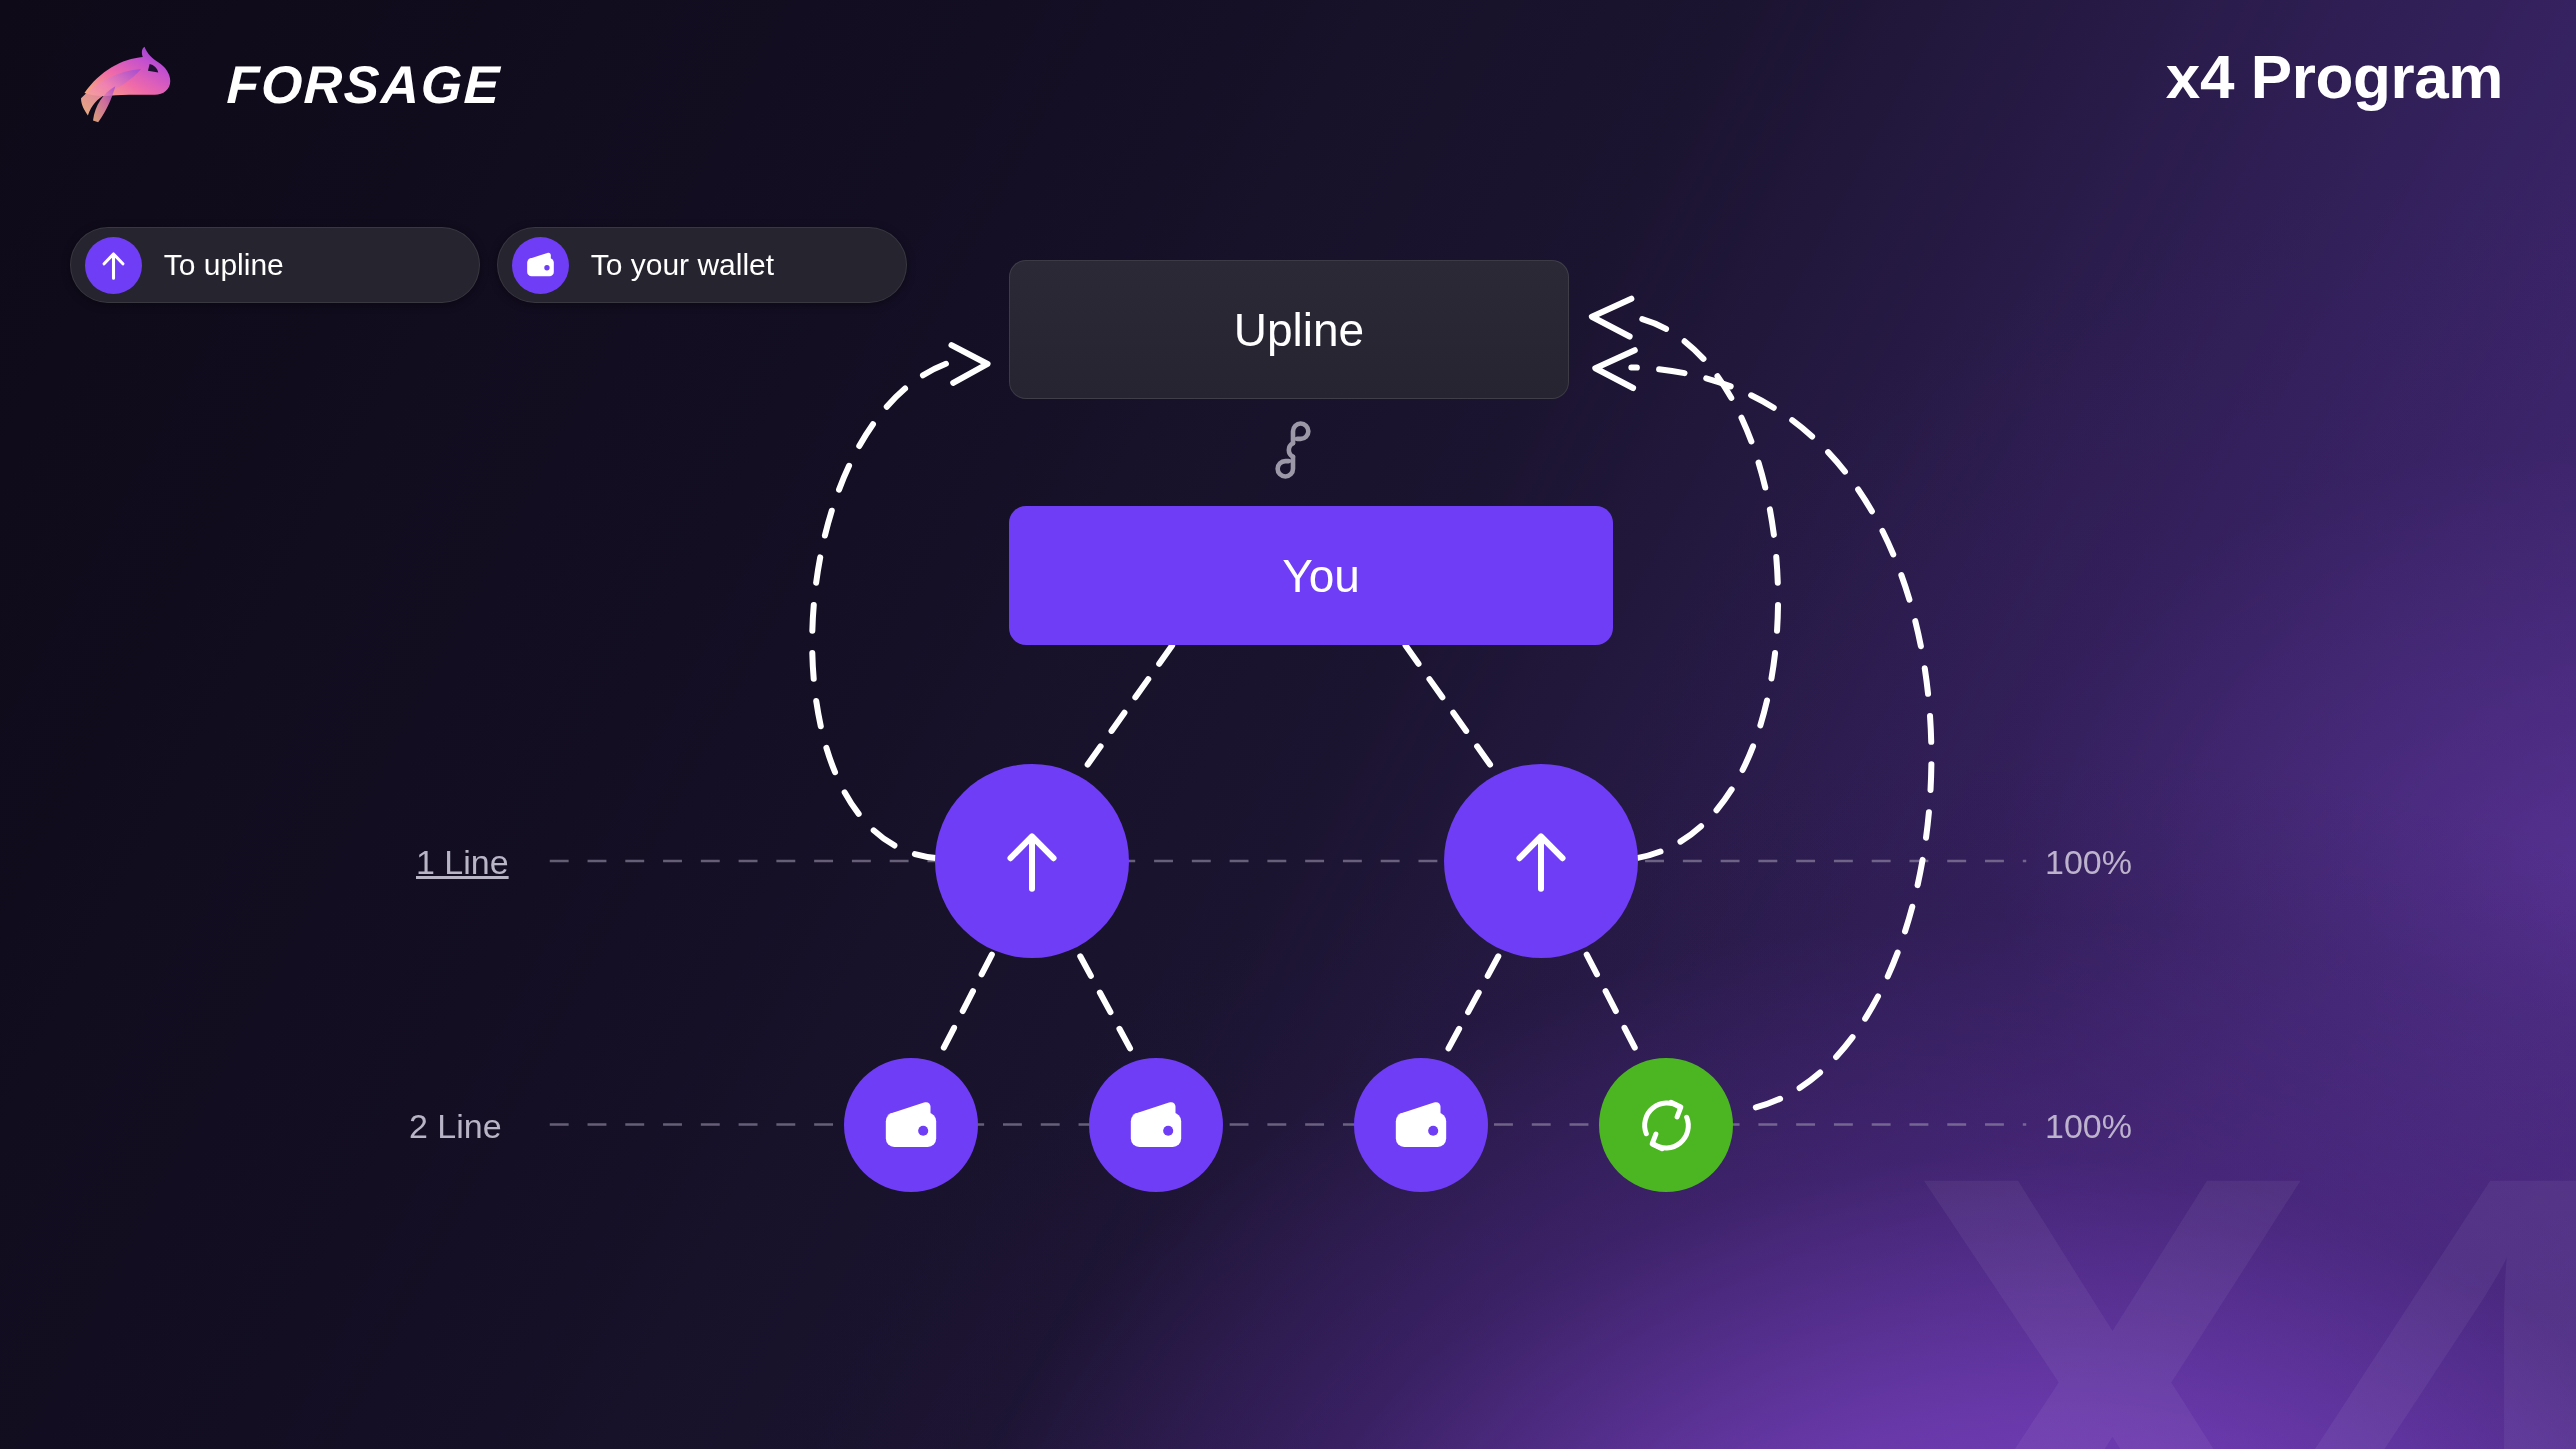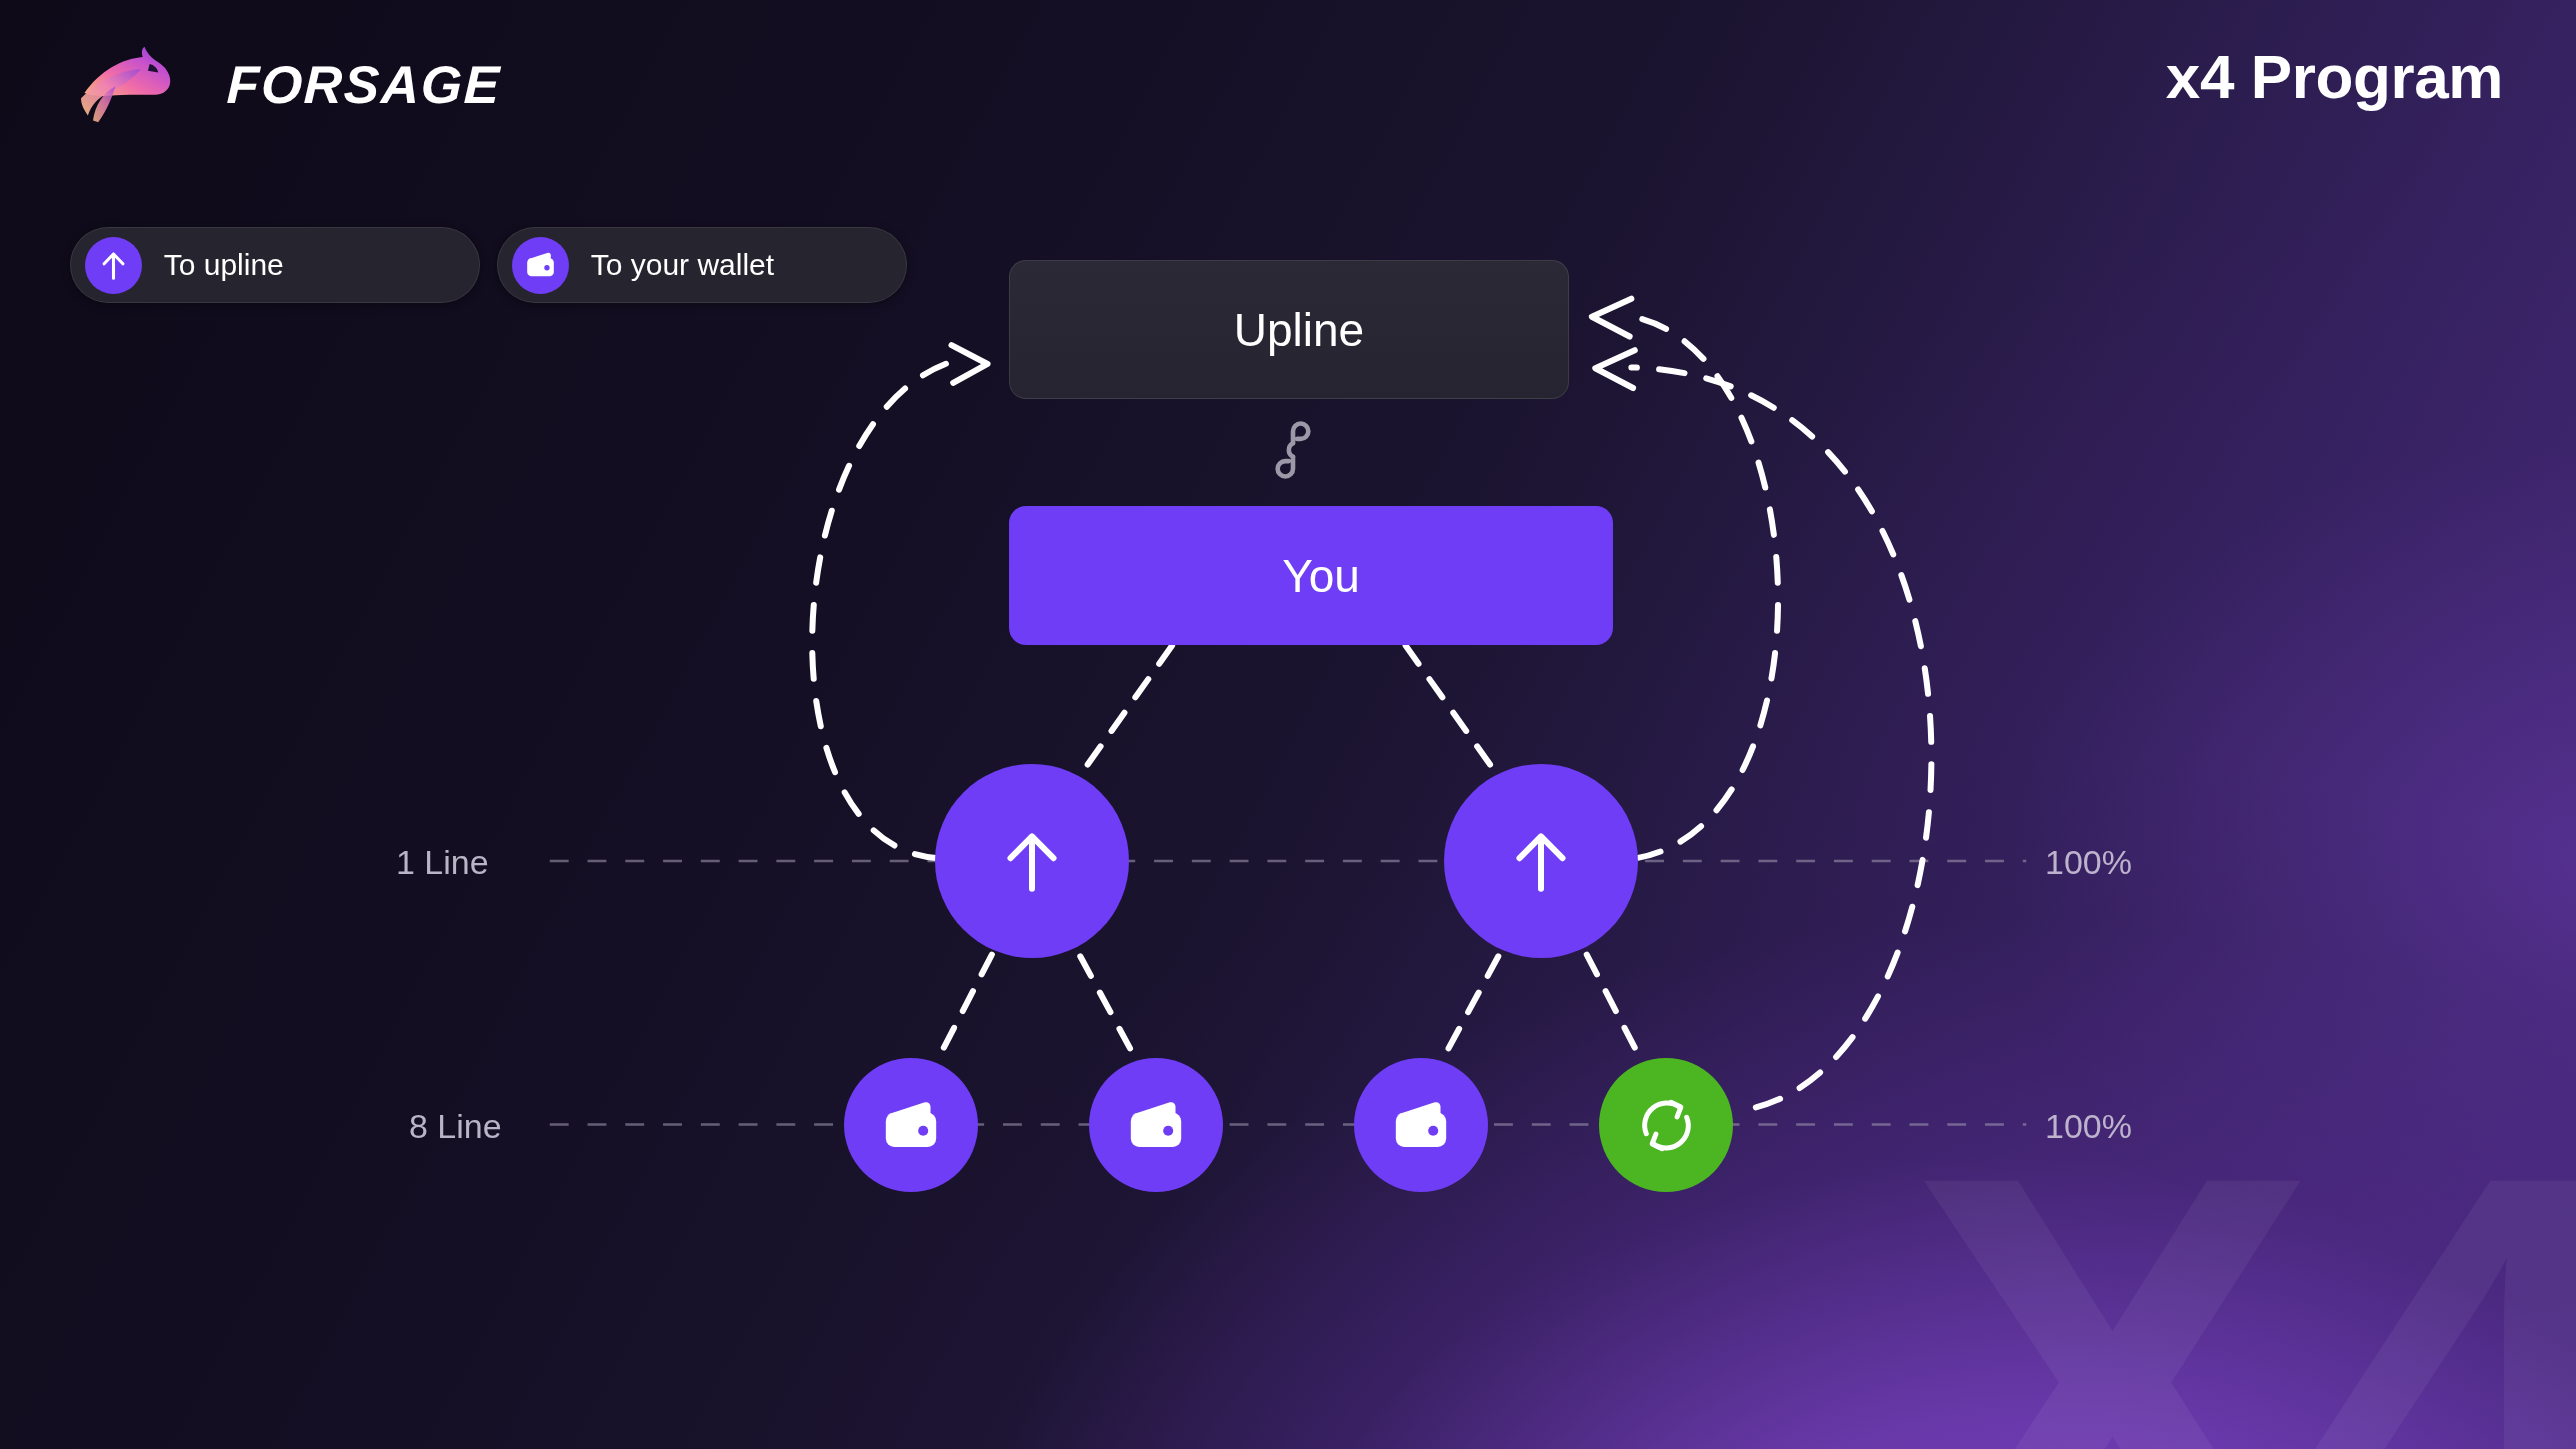--- a/index.html
+++ b/index.html
@@ -234,19 +234,19 @@
   </div>
   <div class="circle-node c-l2 recycle" style="left:1599px; top:1058px;">
     <svg width="65" height="65" viewBox="0 0 38 38">
       <path d="M7.2 23.8 A13 13 0 0 1 26.5 8.1" stroke="#fff" stroke-width="2.9" fill="none" stroke-linecap="round"></path>
       <path d="M30.8 14.2 A13 13 0 0 1 11.5 29.9" stroke="#fff" stroke-width="2.9" fill="none" stroke-linecap="round"></path>
       <path d="M21.6 5.4 L27.4 8.2 L25.2 14" stroke="#fff" stroke-width="2.9" fill="none" stroke-linecap="round" stroke-linejoin="round"></path>
       <path d="M16.4 32.6 L10.6 29.8 L12.8 24" stroke="#fff" stroke-width="2.9" fill="none" stroke-linecap="round" stroke-linejoin="round"></path>
     </svg>
   </div>
 
-  <div class="axis-label" style="left:396px; top:843px;">1 Line</div>
-  <div class="axis-label" style="left:409px; top:1107px;">8 Line</div>
+  <div class="axis-label" style="left:416px; top:843px;text-decoration:underline;">1 Line</div>
+  <div class="axis-label" style="left:409px; top:1107px;">2 Line</div>
   <div class="axis-label right" style="left:2045px; top:843px;">100%</div>
   <div class="axis-label right" style="left:2045px; top:1107px;">100%</div>
 
 </div>
 
 
 </body></html>

